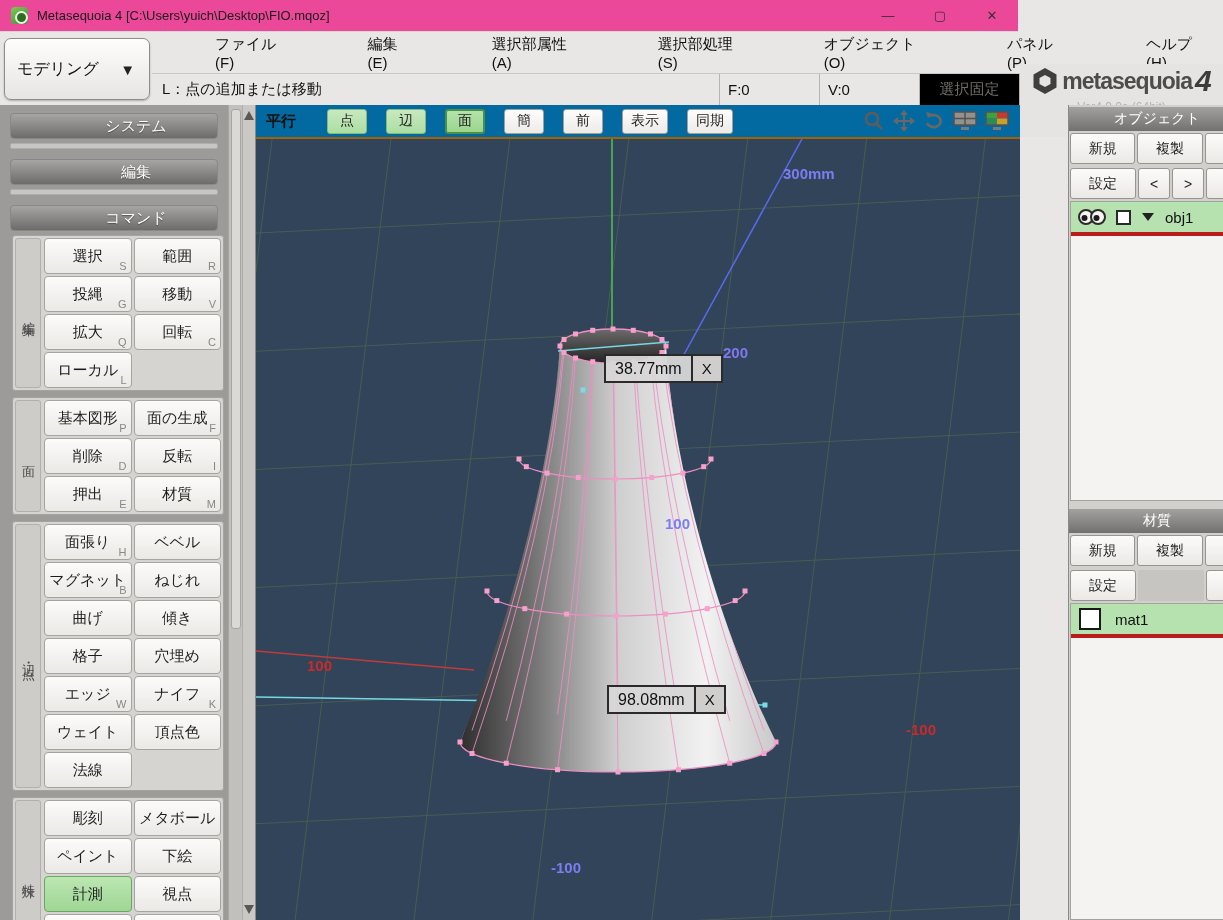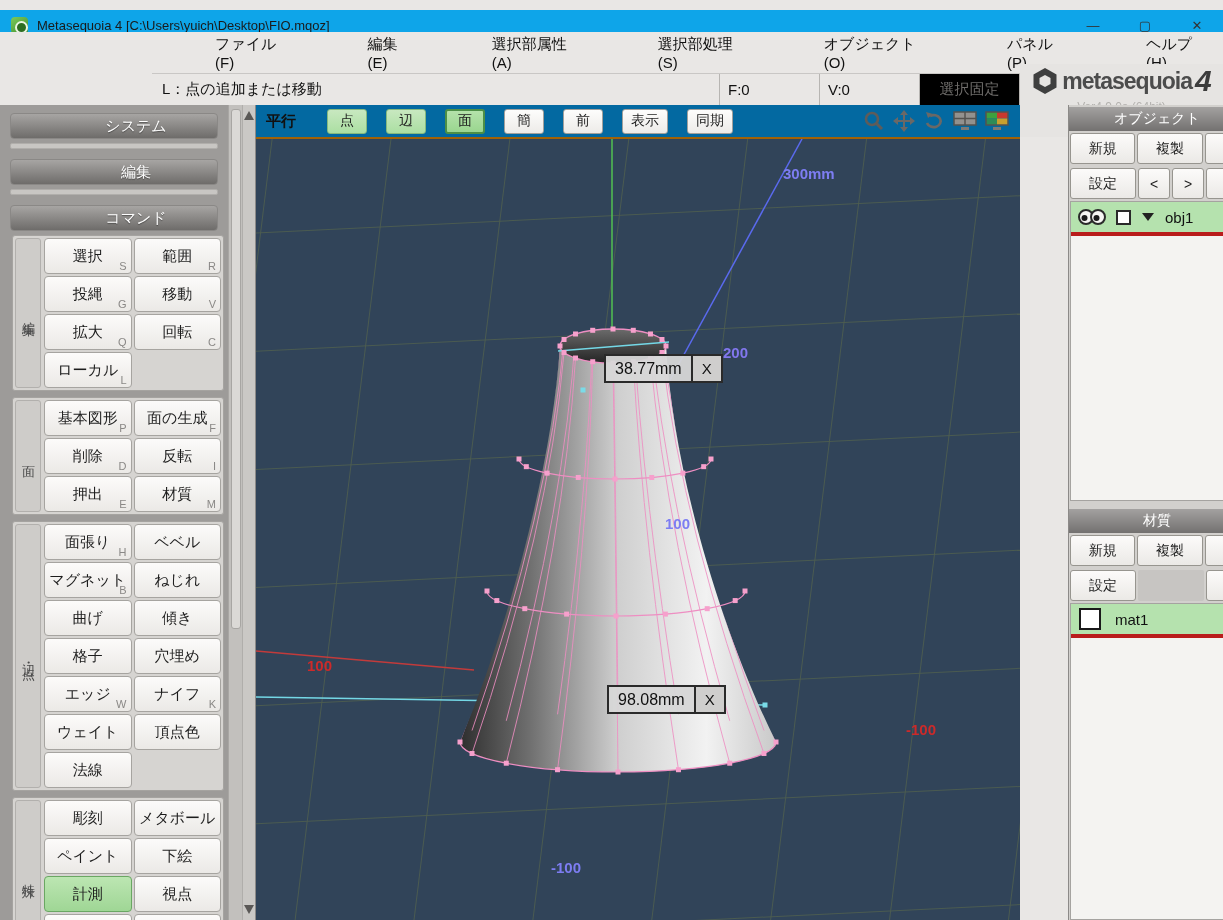--- a/index.html
+++ b/index.html
@@ -1,21 +1,21 @@
 <!DOCTYPE html>
 <html><head>
 <meta charset="utf-8">
 <style>
   * { margin:0; padding:0; box-sizing:border-box; }
   html,body { width:1223px; height:920px; overflow:hidden; }
   body { font-family:"Liberation Sans","DejaVu Sans",sans-serif; background:#e9e7e5; position:relative;
          -webkit-font-smoothing:antialiased; }
 
   
-  #titlebar { position:absolute; left:0; top:10px; width:1223px; height:32px; background:#0ea5e9;
+  #titlebar { position:absolute; left:0; top:0; width:1018px; height:32px; background:#ec4899;
               border-bottom:1px solid #d8d6d4; display:flex; align-items:center; }
   #app-icon { width:17px; height:17px; margin-left:11px; border-radius:4px;
               background:linear-gradient(145deg,#7cc95a,#3f8f2e); position:relative; }
   #app-icon::after { content:""; position:absolute; left:4px; top:4px; width:9px; height:9px;
               border-radius:50%; border:2px solid #e9f5e2; background:#2e6e22; }
   #win-title { margin-left:9px; font-size:13px; color:#1a1a1a; }
   .wc { width:52px; height:32px; display:flex; align-items:center; justify-content:center;
         font-size:13px; color:#333; }
   #win-controls { margin-left:auto; display:flex; }
 
@@ -124,20 +124,24 @@
   <div id="app-icon"></div>
   <div id="win-title">Metasequoia 4 [C:\Users\yuich\Desktop\FIO.mqoz]</div>
   <div id="win-controls">
     <div class="wc">—</div>
     <div class="wc">▢</div>
     <div class="wc">✕</div>
   </div>
 </div>
 
 <div id="topbar">
+  <div id="mode-btn">
+    <span class="lbl">モデリング</span>
+    <span class="caret">▼</span>
+  </div>
   <div id="menubar">
     <div class="menu-item">ファイル(F)</div>
     <div class="menu-item">編集(E)</div>
     <div class="menu-item">選択部属性(A)</div>
     <div class="menu-item">選択部処理(S)</div>
     <div class="menu-item">オブジェクト(O)</div>
     <div class="menu-item">パネル(P)</div>
     <div class="menu-item">ヘルプ(H)</div>
   </div>
   <div id="statusbar">

